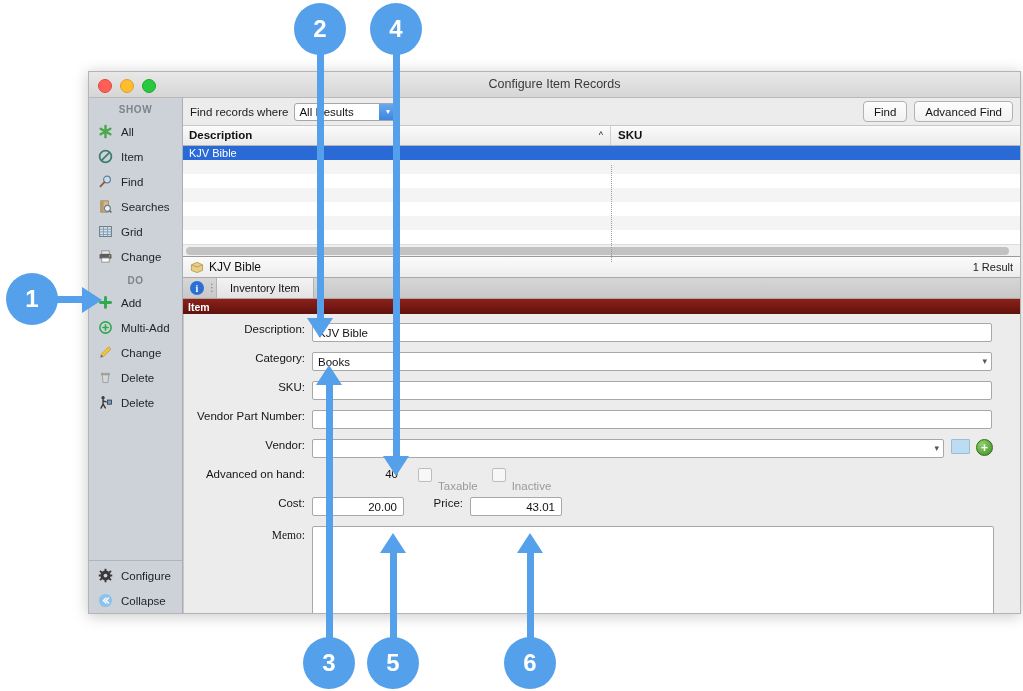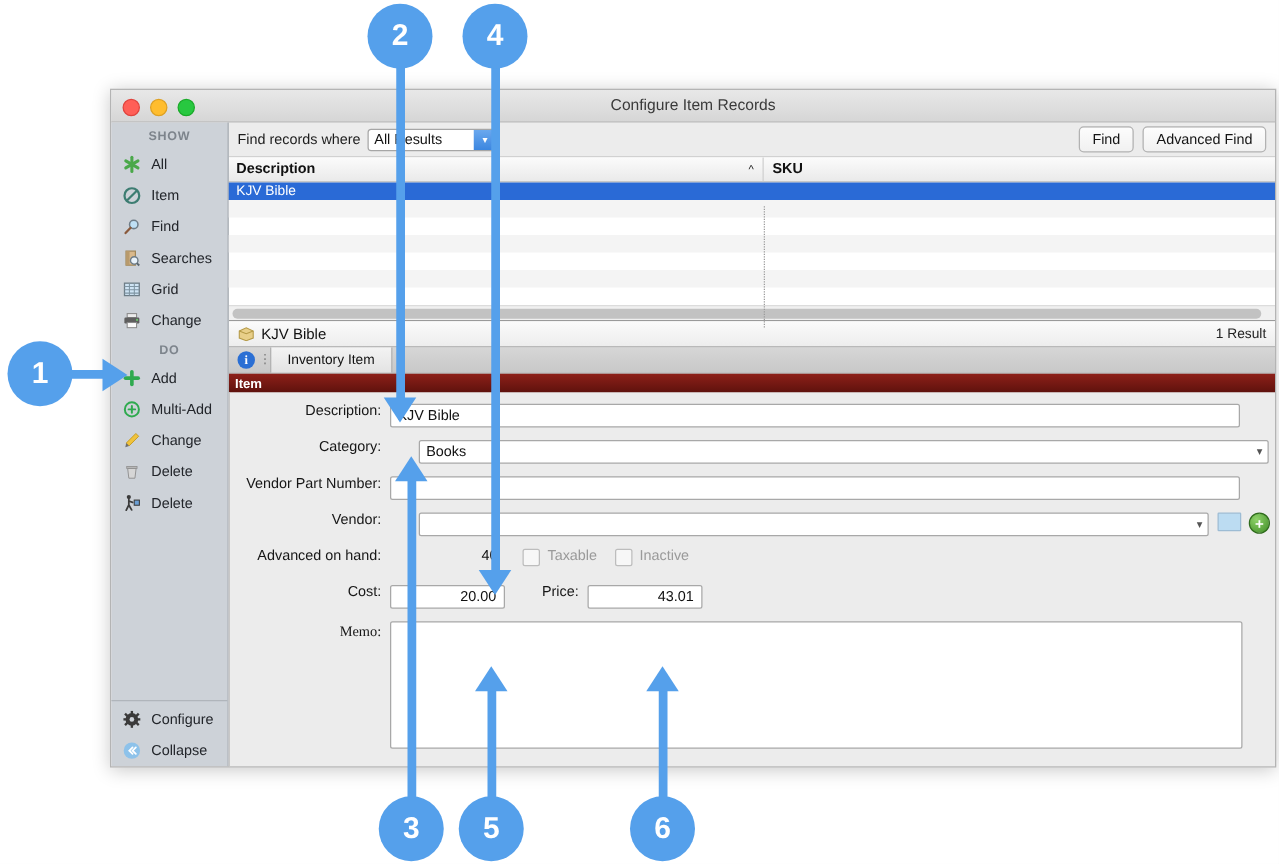--- a/index.html
+++ b/index.html
@@ -111,29 +111,29 @@
   
   .form{flex:1;background:#ececec;position:relative;overflow:hidden;
         border-left:1px solid #c7c7c7;}
   .frow{display:flex;height:20px;margin-top:9px;}
   .flabel{width:118px;text-align:right;font-size:11.5px;color:#161616;
           padding-right:7px;box-sizing:border-box;margin-left:10px;}
   .fin{height:19px;background:#fff;border:1px solid #a8a8a8;border-radius:2px;
        font-size:11.5px;color:#111;display:flex;align-items:center;padding-left:5px;
        box-sizing:border-box;}
   .fin.wide{width:680px;}
-  .fin.combo{width:680px;position:relative;padding-right:22px;margin-left:23px;}
+  .fin.combo{width:680px;position:relative;padding-right:22px;}
   .fin.combo .chev{position:absolute;right:4px;top:3px;font-size:9px;color:#555;}
   .fin.vend{width:632px;}
   .fin.num{width:92px;justify-content:flex-end;padding-right:6px;}
   .plain{font-size:11.5px;color:#111;width:92px;text-align:right;padding-right:6px;
          box-sizing:border-box;}
   .ck{width:12px;height:12px;border:1px solid #bdbdbd;background:#f7f7f7;
       border-radius:2px;margin-left:14px;}
-  .cklab{font-size:11.5px;color:#9a9a9a;margin-left:6px;}
+  .cklab{font-size:11.5px;color:#9a9a9a;margin-left:6px;margin-top:12px;}
   .swatch{width:17px;height:13px;background:#bcdcf2;border:1px solid #9dbcd4;
           margin-left:7px;border-radius:1px;}
   .plusbtn{width:15px;height:15px;border-radius:50%;margin-left:6px;
            background:radial-gradient(circle at 35% 30%,#8fd36a,#3f8c26);
            border:1px solid #2e6b1b;color:#fff;font-size:12px;font-weight:bold;
            display:flex;align-items:center;justify-content:center;line-height:1;}
   .memo{width:680px;height:100px;background:#fff;border:1px solid #a8a8a8;
         border-radius:2px;}
   .frow.memorow{align-items:flex-start;height:auto;}
   .frow.memorow .flabel{padding-top:3px;font-family:Liberation Serif, serif;}
@@ -408,20 +408,24 @@
         </div>
 
         <div class="frow">
           <div class="flabel">Category:</div>
           <div class="fin combo">
             <span>Books</span>
             <span class="chev">▾</span>
           </div>
         </div>
 
+        <div class="frow">
+          <div class="flabel">SKU:</div>
+          <div class="fin wide"></div>
+        </div>
 
         <div class="frow">
           <div class="flabel">Vendor Part Number:</div>
           <div class="fin wide"></div>
         </div>
 
         <div class="frow">
           <div class="flabel">Vendor:</div>
           <div class="fin combo vend">
             <span></span>

